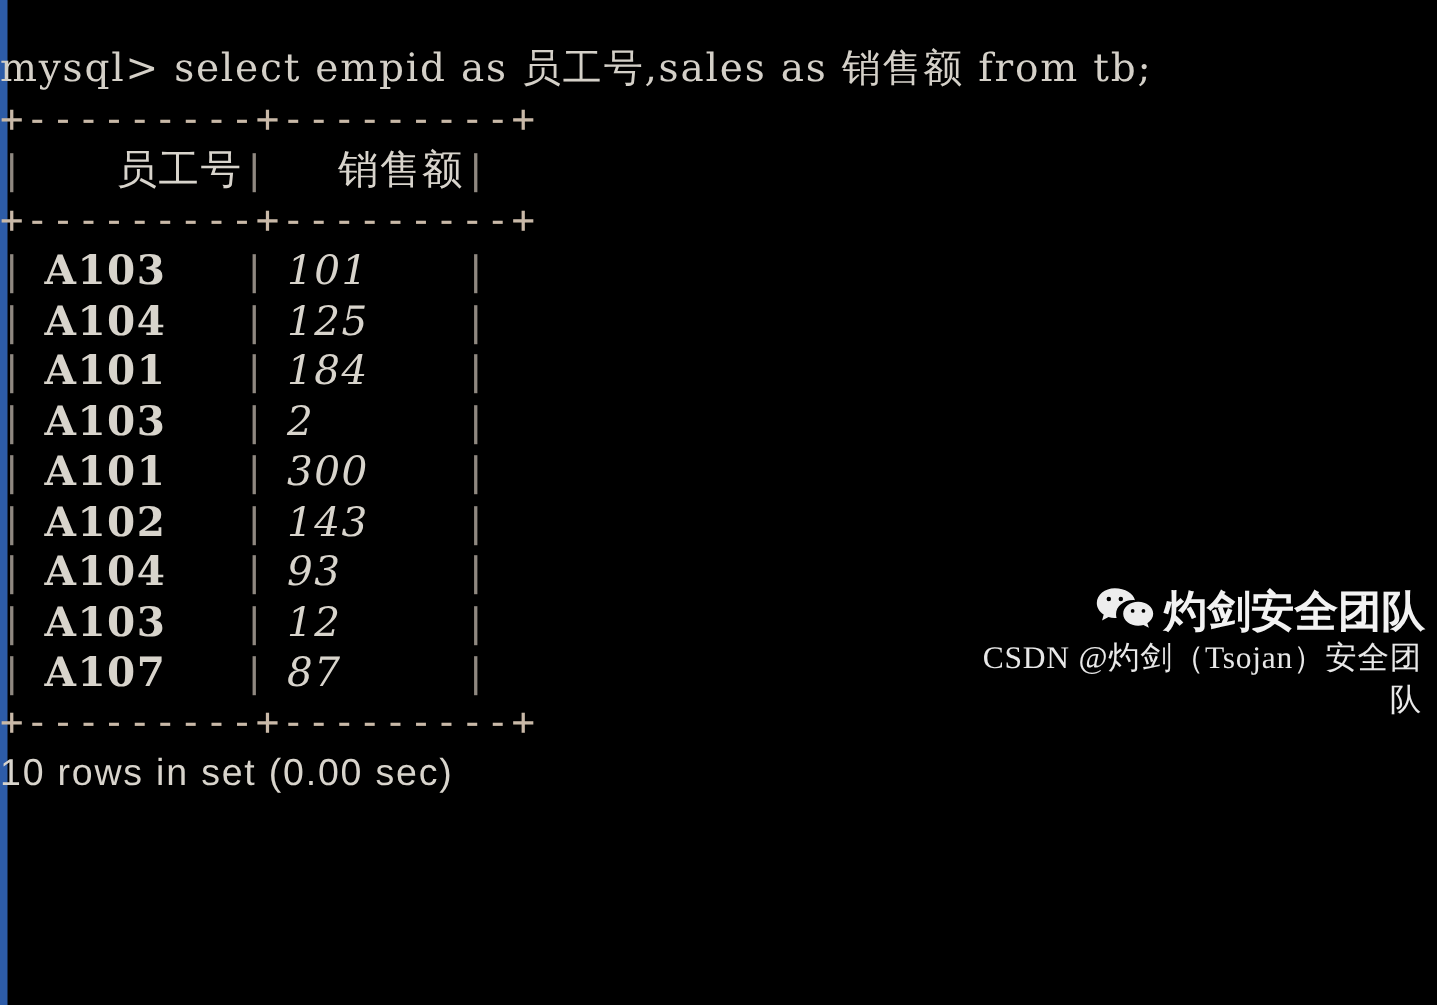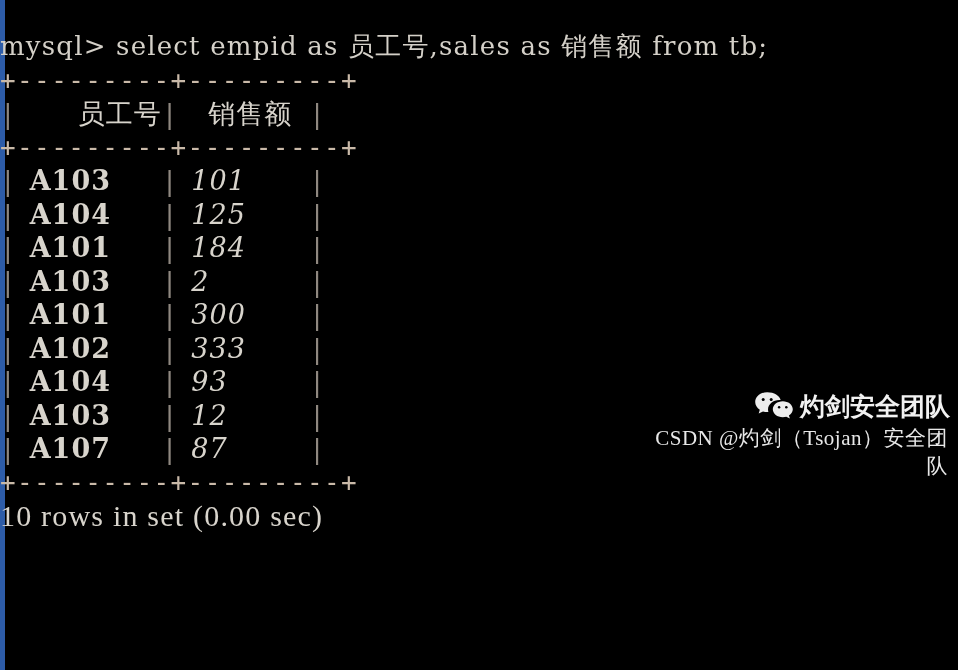--- a/index.html
+++ b/index.html
@@ -116,27 +116,27 @@
   }
   .hcell {
     display: inline-block;
     width: 132px;
     text-align: right;
     letter-spacing: 1px;
   }
   .hcell2 {
     display: inline-block;
     width: 118px;
-    text-align: center;
+    text-align: right;
     letter-spacing: 1px;
   }
 
   .footer-line {
-    font-family: Liberation Serif, serif;
-    font-size: 30px;
+    font-family: Liberation Sans, sans-serif;
+    font-size: 25px;
     line-height: 33.5px;
     height: 33.5px;
     color: #d8d4cc;
     letter-spacing: 1.2px;
     white-space: pre;
   }
 
   
   #watermark {
     position: absolute;
@@ -151,21 +151,21 @@
     align-items: center;
     justify-content: flex-end;
     gap: 6px;
     height: 34px;
   }
   #wechat-icon {
     display: block;
   }
   #wm-brand-text {
     font-family: "DejaVu Sans", "Liberation Sans", sans-serif;
-    font-size: 25px;
+    font-size: 29px;
     font-weight: bold;
     color: #f2f2f2;
     letter-spacing: 0px;
     line-height: 28px;
   }
   #wm-csdn {
     font-family: Liberation Serif, serif;
     font-size: 21px;
     color: #e8e8e8;
     letter-spacing: 0.5px;
@@ -190,21 +190,21 @@
     <div class="header-row"><span class="bar">|</span><span class="pad-l"></span><span class="hcell">员工号</span><span class="bar">|</span><span class="pad-l"></span><span class="hcell2">销售额</span><span class="bar">|</span></div>
 
     <div class="rule">+---------+---------+</div>
 
     <div id="rows-container">
         <div class="trow"><span class="bar">|</span><span class="pad-l"></span><span class="cell-id">A103</span><span class="bar">|</span><span class="pad-l"></span><span class="cell-val">101</span><span class="bar">|</span></div>
         <div class="trow"><span class="bar">|</span><span class="pad-l"></span><span class="cell-id">A104</span><span class="bar">|</span><span class="pad-l"></span><span class="cell-val">125</span><span class="bar">|</span></div>
         <div class="trow"><span class="bar">|</span><span class="pad-l"></span><span class="cell-id">A101</span><span class="bar">|</span><span class="pad-l"></span><span class="cell-val">184</span><span class="bar">|</span></div>
         <div class="trow"><span class="bar">|</span><span class="pad-l"></span><span class="cell-id">A103</span><span class="bar">|</span><span class="pad-l"></span><span class="cell-val">2</span><span class="bar">|</span></div>
         <div class="trow"><span class="bar">|</span><span class="pad-l"></span><span class="cell-id">A101</span><span class="bar">|</span><span class="pad-l"></span><span class="cell-val">300</span><span class="bar">|</span></div>
-        <div class="trow"><span class="bar">|</span><span class="pad-l"></span><span class="cell-id">A102</span><span class="bar">|</span><span class="pad-l"></span><span class="cell-val">333</span><span class="bar">|</span></div>
+        <div class="trow"><span class="bar">|</span><span class="pad-l"></span><span class="cell-id">A102</span><span class="bar">|</span><span class="pad-l"></span><span class="cell-val">143</span><span class="bar">|</span></div>
         <div class="trow"><span class="bar">|</span><span class="pad-l"></span><span class="cell-id">A104</span><span class="bar">|</span><span class="pad-l"></span><span class="cell-val">93</span><span class="bar">|</span></div>
         <div class="trow"><span class="bar">|</span><span class="pad-l"></span><span class="cell-id">A103</span><span class="bar">|</span><span class="pad-l"></span><span class="cell-val">12</span><span class="bar">|</span></div>
         <div class="trow"><span class="bar">|</span><span class="pad-l"></span><span class="cell-id">A107</span><span class="bar">|</span><span class="pad-l"></span><span class="cell-val">87</span><span class="bar">|</span></div>
       </div>
 
     <div class="rule">+---------+---------+</div>
 
     <div class="footer-line">10 rows in set (0.00 sec)</div>
 
   </div>

